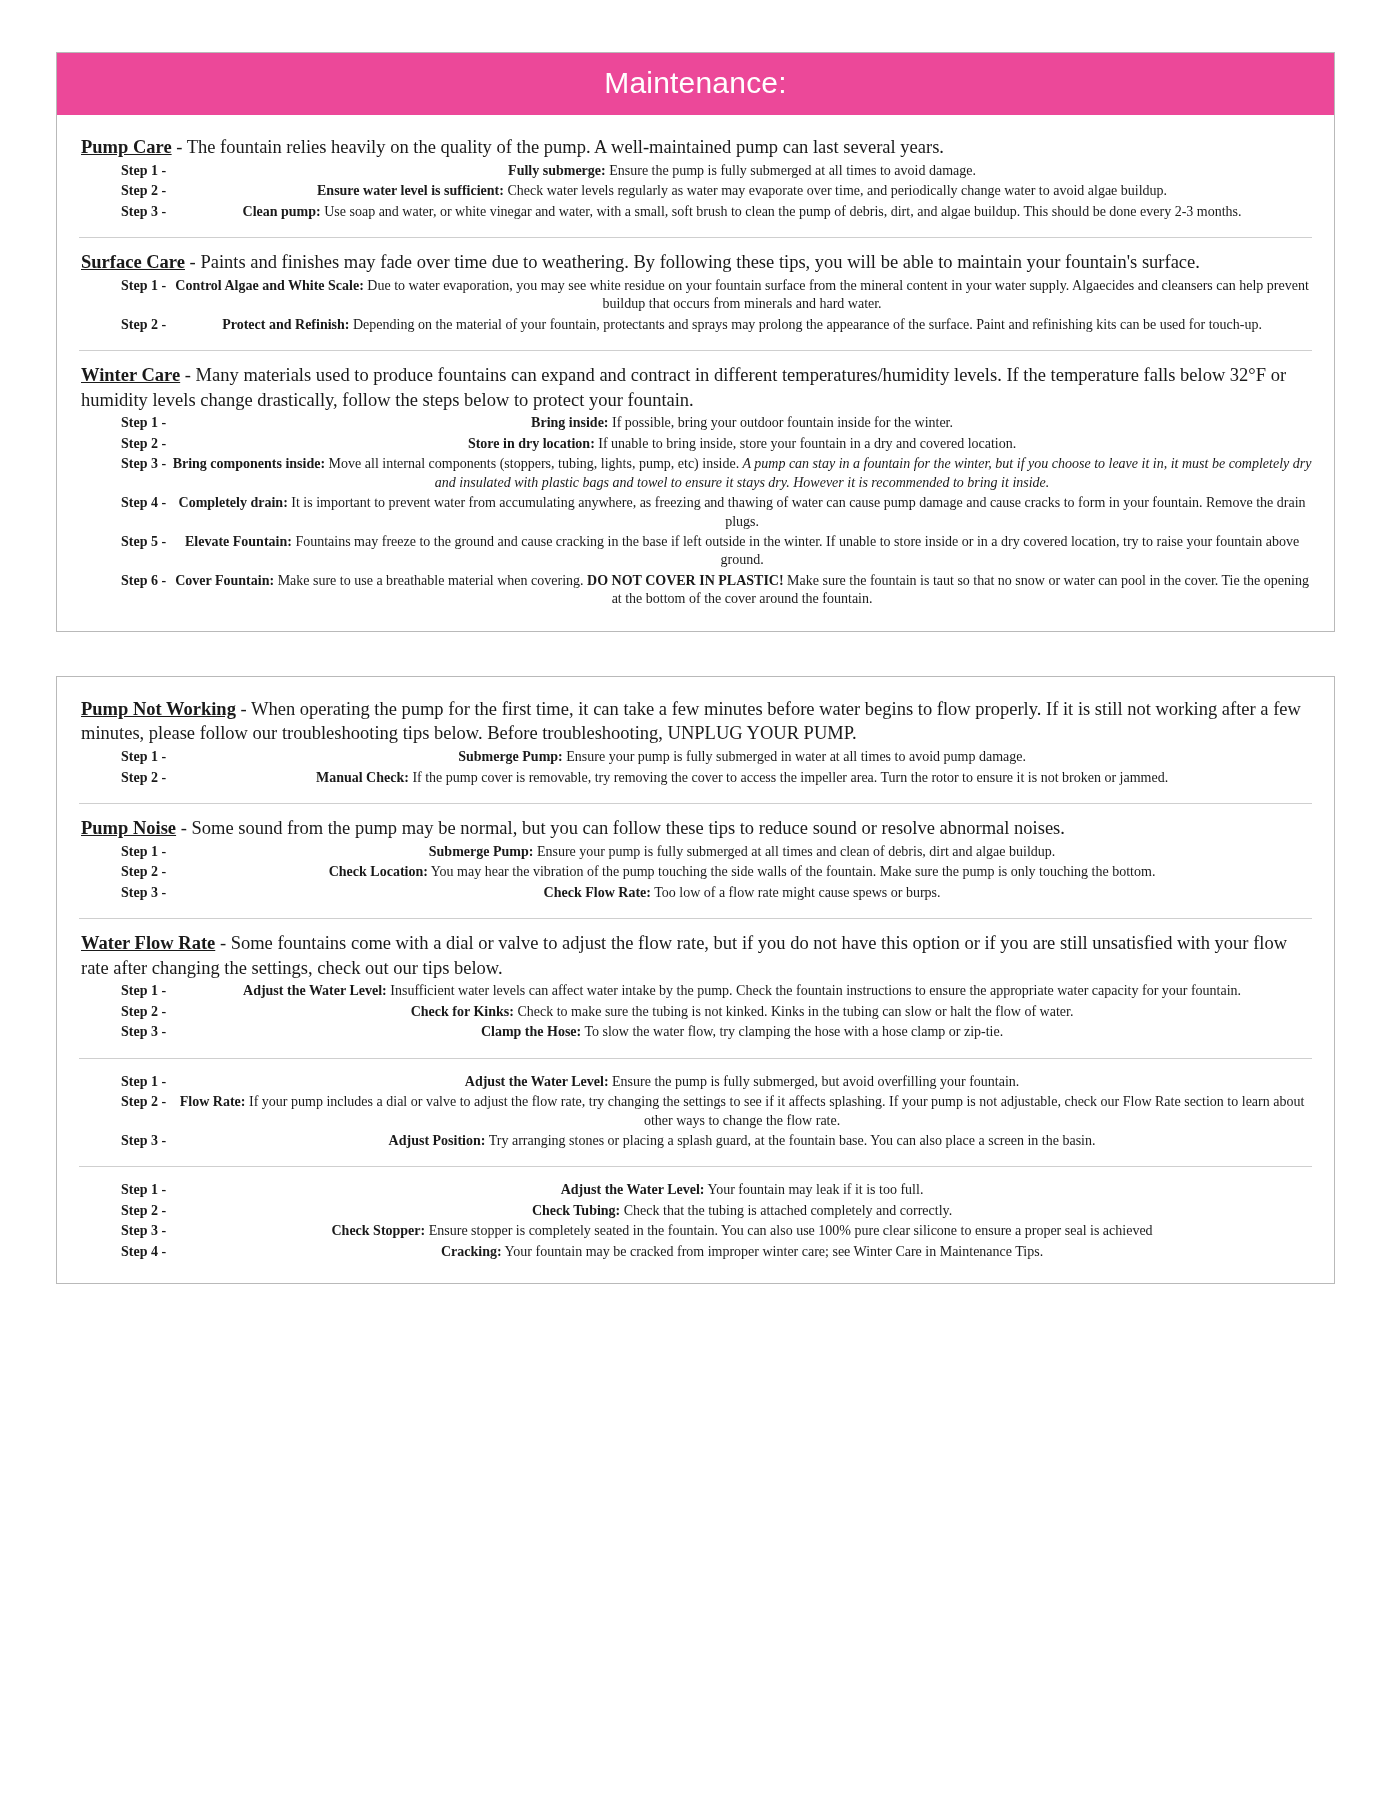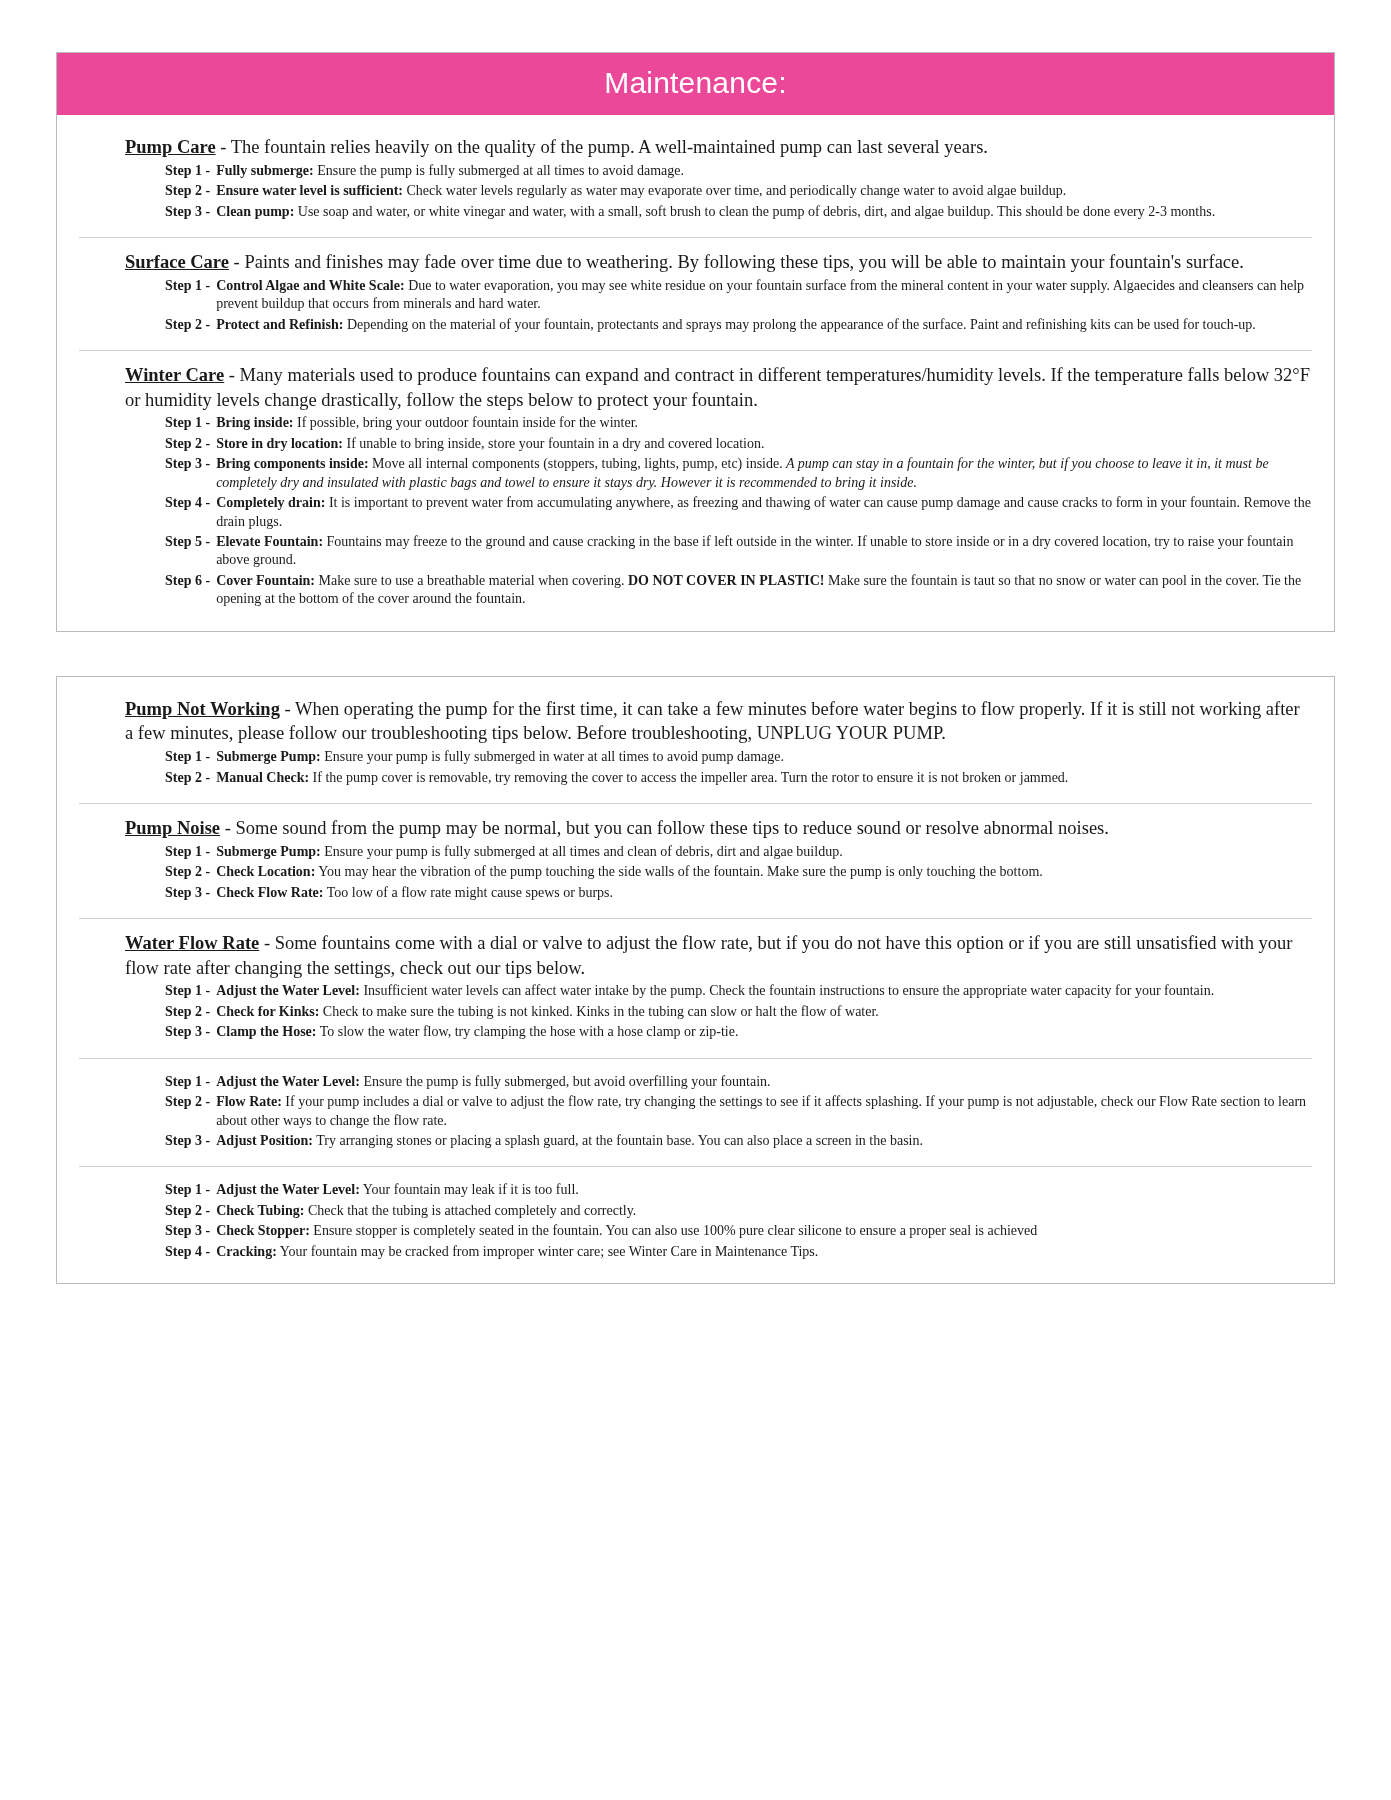--- a/index.html
+++ b/index.html
@@ -33,21 +33,20 @@
     font-size: 30px;
     font-weight: 400;
     letter-spacing: 0.2px;
     padding: 13px 0 15px 0;
   }
   .panel-body {
     padding: 18px 22px 16px 22px;
   }
   .section {
     padding: 2px 0 4px 0;
-    margin-left: 44px;
   }
   .divider {
     border: none;
     border-top: 1px solid #cfcfcf;
     margin: 10px 0 10px 0;
   }
   .intro {
     font-size: 18.5px;
     line-height: 1.33;
     margin: 0 0 2px 0;
@@ -71,20 +70,21 @@
     padding-left: 42px;
   }
   .step-label {
     font-weight: bold;
     white-space: nowrap;
     flex: 0 0 auto;
     padding-right: 6px;
   }
   .step-text {
     flex: 1 1 auto;
+    text-align: center;
   }
   .step-text .lead {
     font-weight: bold;
   }
   .step-text .em {
     font-style: italic;
   }
   .step-text .strong {
     font-weight: bold;
   }

